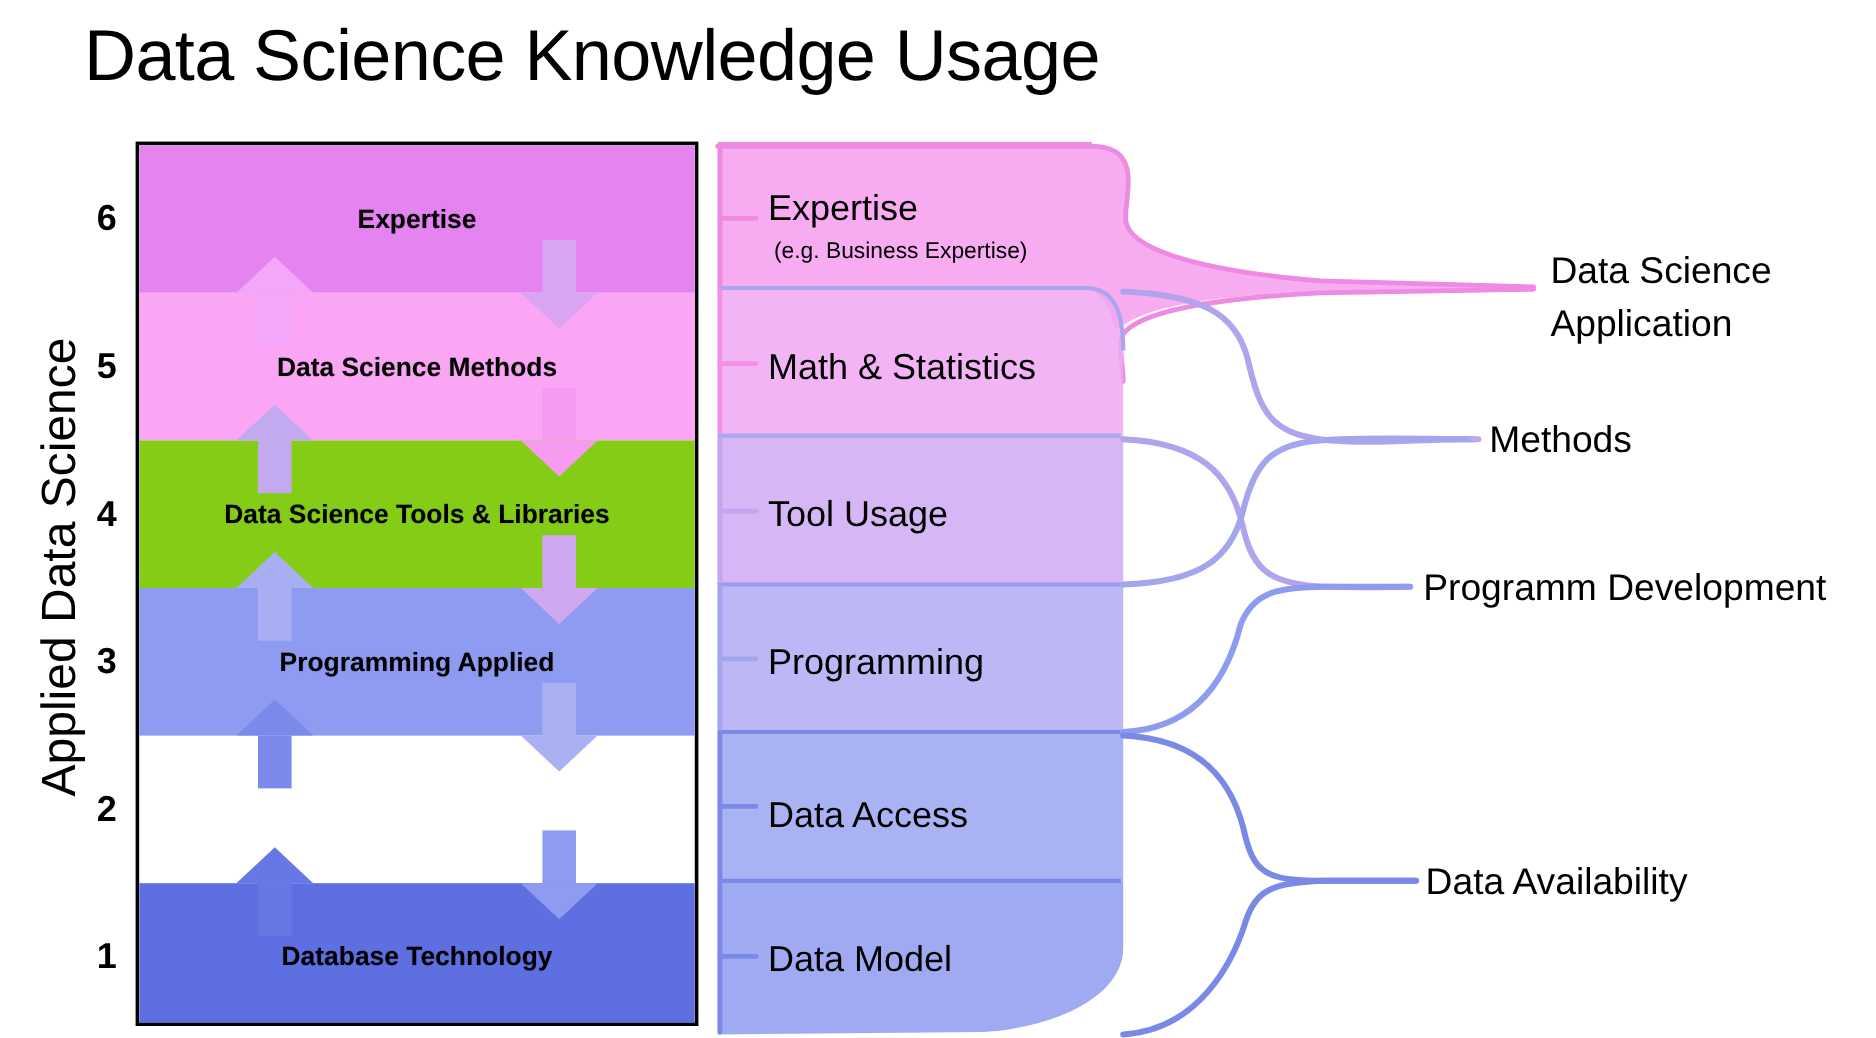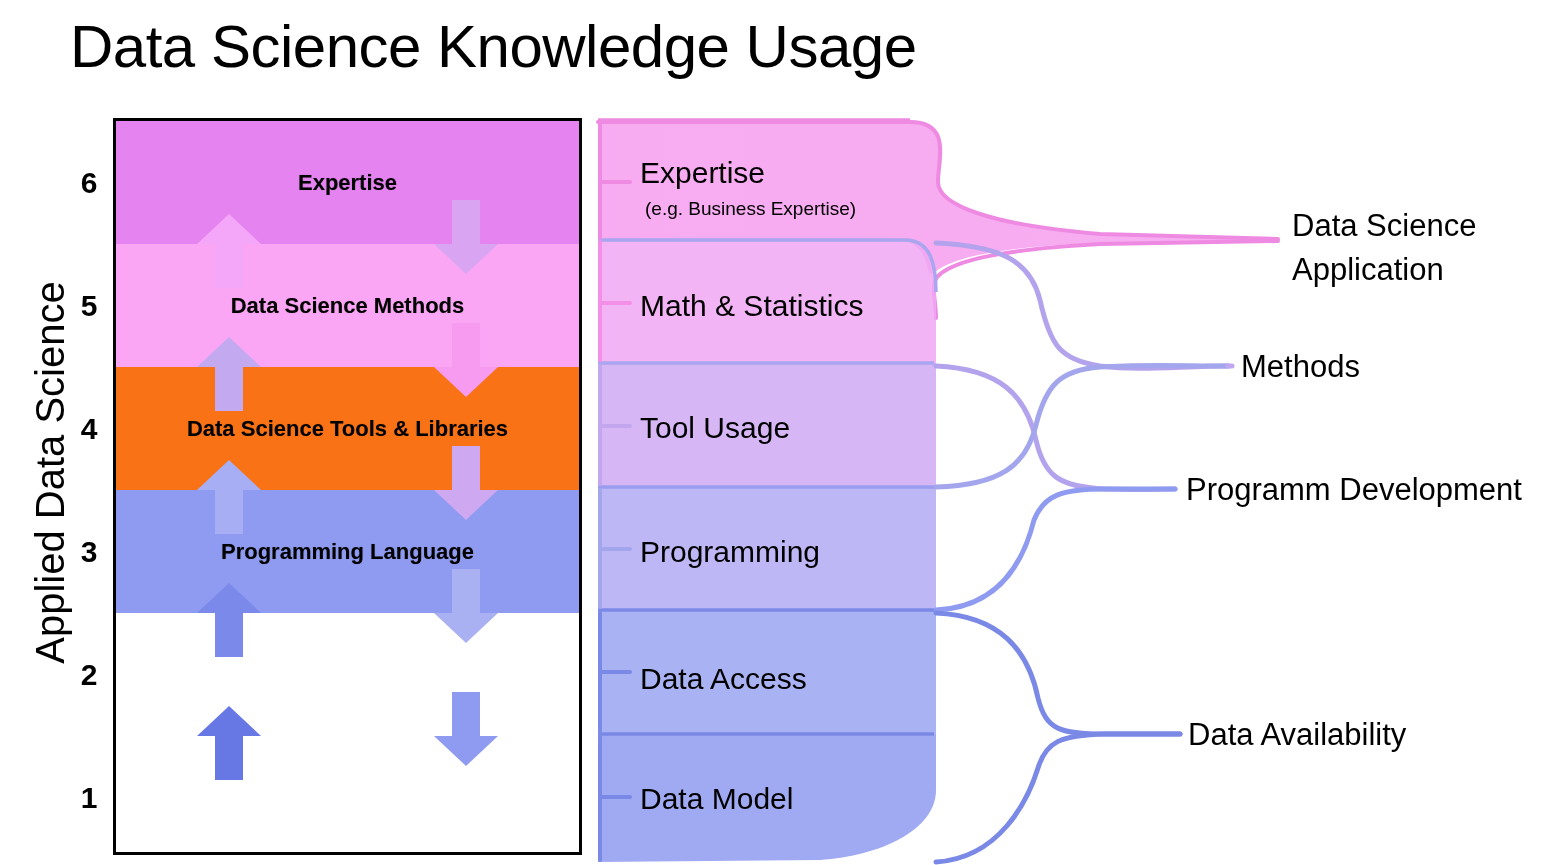--- a/index.html
+++ b/index.html
@@ -137,25 +137,28 @@
 <div class="ytick" style="top:781px">1</div>
 
 <div id="stack-frame">
 
   <div class="stack-layer" style="top:0px;   height:123px; background:#e583f0;">
     <span class="lbl">Expertise</span>
   </div>
   <div class="stack-layer" style="top:123px; height:123px; background:#fba6f5;align-items:center;">
     <span class="lbl">Data Science Methods</span>
   </div>
-  <div class="stack-layer" style="top:246px; height:123px; background:#f97316;">
+  <div class="stack-layer" style="top:246px; height:123px; background:#84cc16;">
     <span class="lbl">Data Science Tools &amp; Libraries</span>
   </div>
   <div class="stack-layer" style="top:369px; height:123px; background:#8e9bf0;">
-    <span class="lbl">Programming Language</span>
+    <span class="lbl">Programming Applied</span>
+  </div>
+  <div class="stack-layer" style="top:615px; height:122px; background:#5e6fe2;">
+    <span class="lbl">Database Technology</span>
   </div>
 
   <div class="arrow" style="left:113px; top:123px;">
     <div class="shaft" style="top:0px; height:44px; background:#f4a6f8;"></div>
     <div class="head" style="top:-30px; border-bottom:30px solid #f4a6f8;"></div>
   </div>
   <div class="arrow" style="left:113px; top:246px;">
     <div class="shaft" style="top:0px; height:44px; background:#c3a9f0;"></div>
     <div class="head" style="top:-30px; border-bottom:30px solid #c3a9f0;"></div>
   </div>

